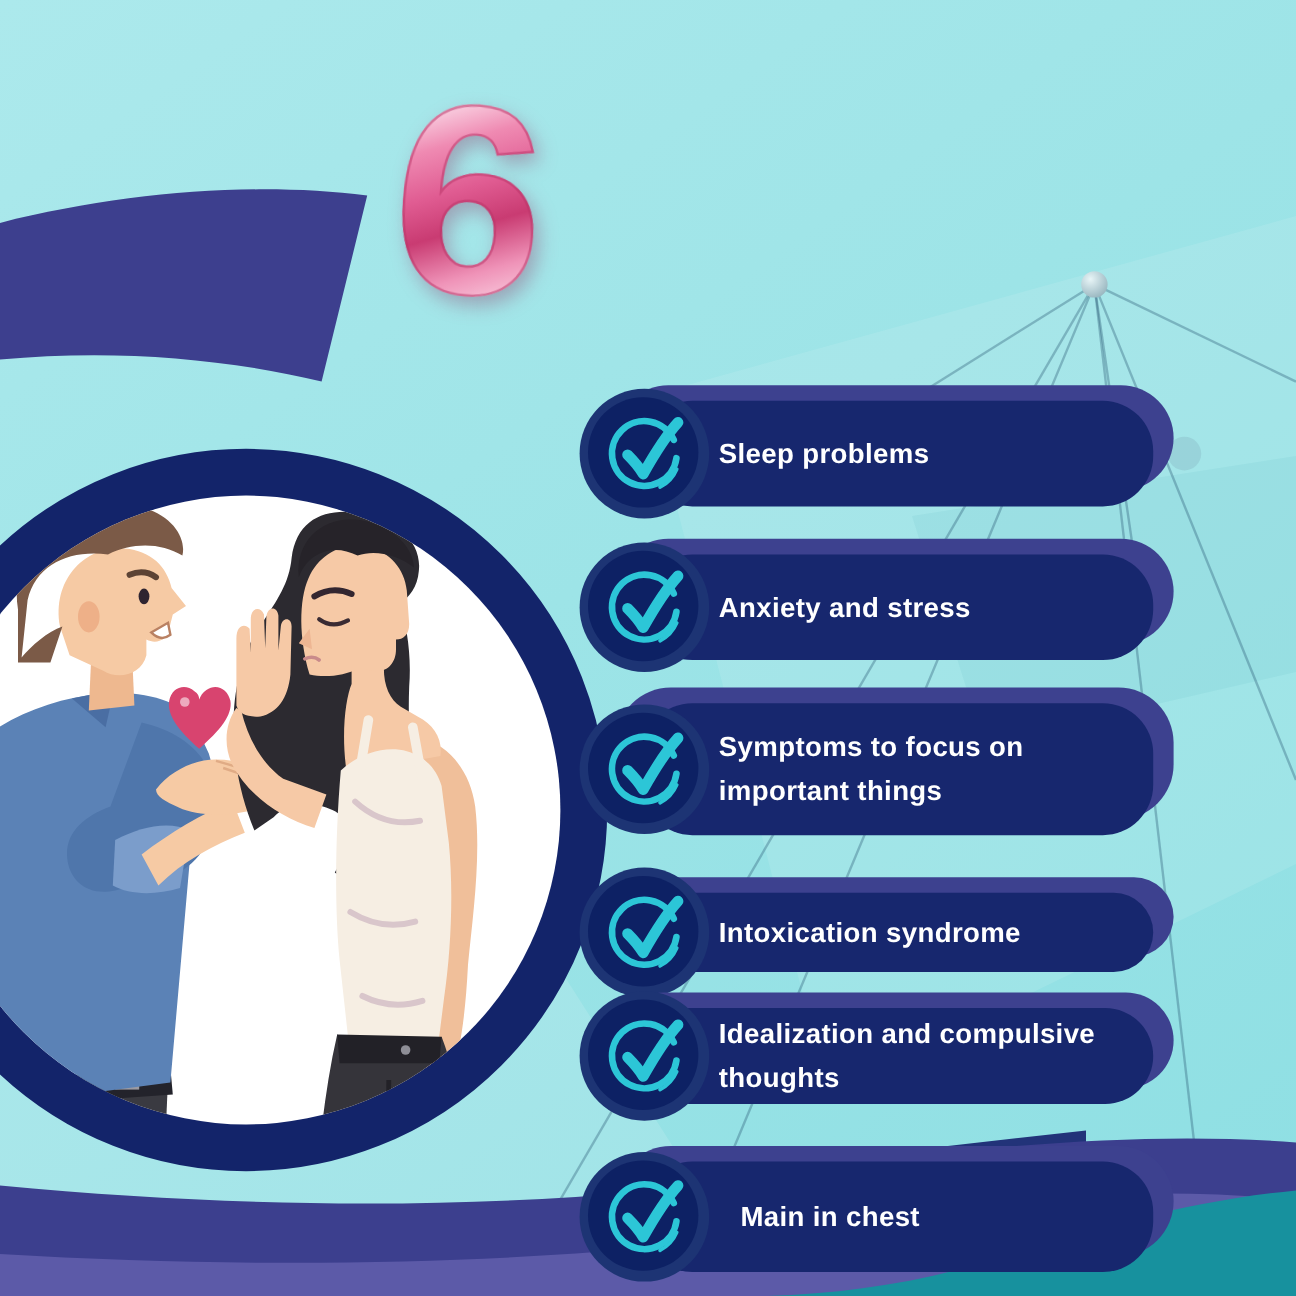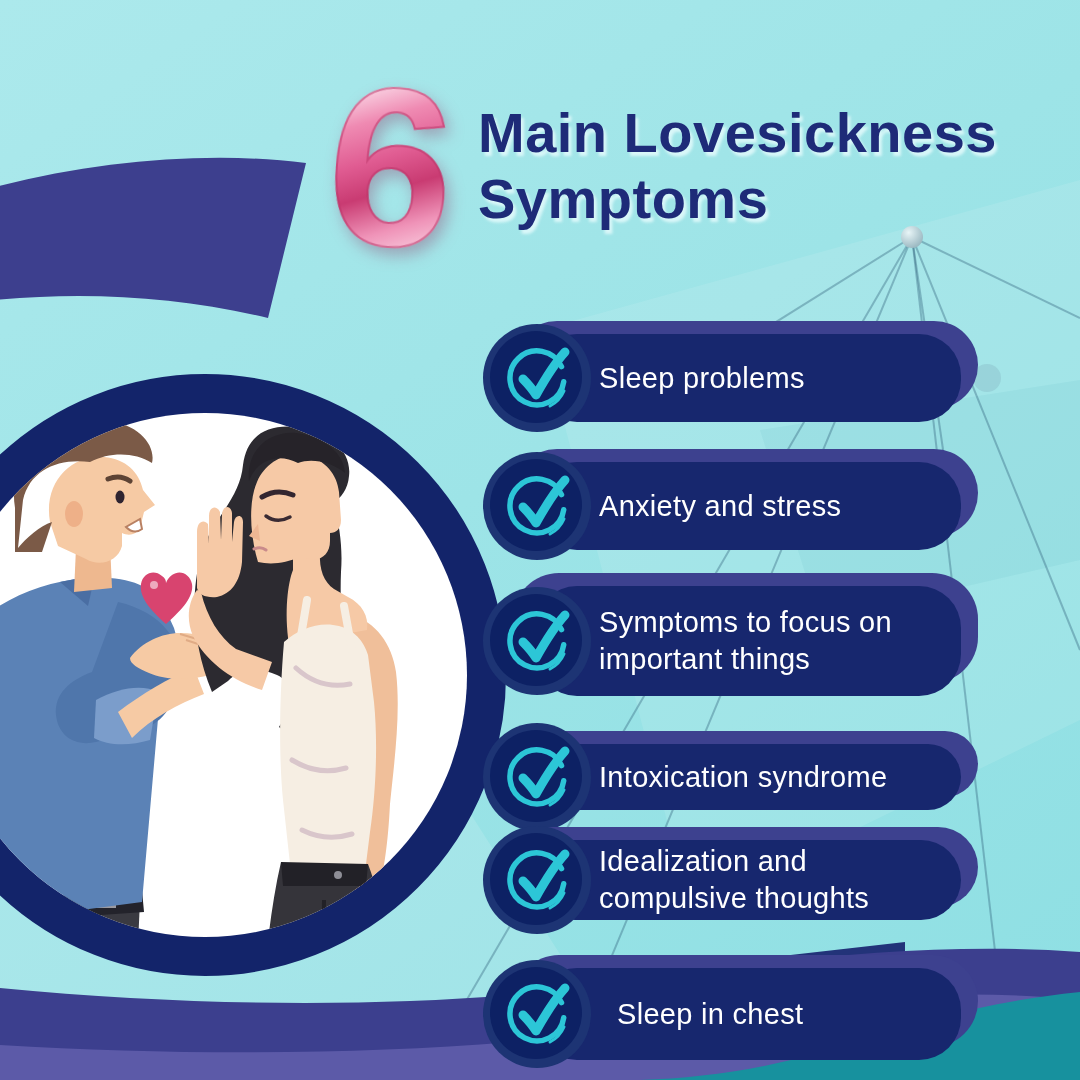--- a/index.html
+++ b/index.html
@@ -34,21 +34,21 @@
     position:absolute;left:30px;right:-17px;top:-13px;bottom:13px;
     background:#3d418f;border-radius:46px;
   }
   .pill-front{
     position:absolute;left:52px;right:0;top:0;bottom:0;
     background:#17276e;border-radius:42px;
     display:flex;align-items:center;padding-left:64px;box-sizing:border-box;
   }
   .row6 .pill-front{padding-left:82px;}
   .label{
-    color:#ffffff;font-weight:normal;font-size:29px;line-height:37px;
+    color:#ffffff;font-weight:bold;font-size:23px;line-height:37px;
     letter-spacing:.3px;max-width:352px;
   }
   .badge{position:absolute;left:0;top:50%;width:108px;height:108px;transform:translateY(-50%);}
   .badge-outer{position:absolute;left:0;top:0;width:108px;height:108px;border-radius:50%;background:#1d3474;}
   .badge-inner{position:absolute;left:7px;top:7px;width:92px;height:92px;border-radius:50%;background:#0d2164;}
   .badge svg{position:absolute;left:14px;top:14px;}
 
   .row1{top:334px;height:88px;}
   .row2{top:462px;height:88px;text-align:right;}
   .row3{top:586px;height:110px;}
@@ -192,24 +192,20 @@
 
     <path d="M 0,988 C 250,1012 480,1006 660,978 C 800,956 950,942 1080,952
              L 1080,1004 C 950,994 820,1002 680,1024 C 500,1052 250,1062 0,1048 Z" fill="#3c3f8e"></path>
     <path d="M 0,1045 C 250,1060 500,1052 680,1022 C 840,996 960,988 1080,1000
              L 1080,1080 L 0,1080 Z" fill="#5c5aa8"></path>
     <path d="M 1080,992 C 980,1002 900,1028 820,1052 C 760,1070 700,1078 640,1080
              L 1080,1080 Z" fill="#17919e"></path>
   </svg>
 
   <div class="num6">6</div>
-  <div class="title">
-    <div>Main Lovesickness</div>
-    <div>Symptoms</div>
-  </div>
 
   <div class="row row1">
     <div class="pill-back"></div>
     <div class="pill-front">
       <span class="label">Sleep problems</span>
     </div>
     <div class="badge">
       <div class="badge-outer"></div>
       <div class="badge-inner"></div>
       <svg width="80" height="80" viewBox="-40 -40 80 80">
@@ -280,21 +276,21 @@
         <path d="M 24.5,-11.4 A 27,27 0 1 0 26.7,3.8" fill="none" stroke="#2cc6d7" stroke-width="5.5" stroke-linecap="round"></path>
         <path d="M 13,28 A 30,30 0 0 0 27,13" fill="none" stroke="#2cc6d7" stroke-width="3" stroke-linecap="round"></path>
         <path d="M -14,1 C -9,6 -4,12 -1,17 C 8,1 18,-15 28,-26" fill="none" stroke="#2cc6d7" stroke-width="9" stroke-linecap="round" stroke-linejoin="round"></path>
       </svg>
     </div>
   </div>
 
   <div class="row row6">
     <div class="pill-back"></div>
     <div class="pill-front">
-      <span class="label">Sleep in chest</span>
+      <span class="label">Main in chest</span>
     </div>
     <div class="badge">
       <div class="badge-outer"></div>
       <div class="badge-inner"></div>
       <svg width="80" height="80" viewBox="-40 -40 80 80">
         <path d="M 24.5,-11.4 A 27,27 0 1 0 26.7,3.8" fill="none" stroke="#2cc6d7" stroke-width="5.5" stroke-linecap="round"></path>
         <path d="M 13,28 A 30,30 0 0 0 27,13" fill="none" stroke="#2cc6d7" stroke-width="3" stroke-linecap="round"></path>
         <path d="M -14,1 C -9,6 -4,12 -1,17 C 8,1 18,-15 28,-26" fill="none" stroke="#2cc6d7" stroke-width="9" stroke-linecap="round" stroke-linejoin="round"></path>
       </svg>
     </div>

